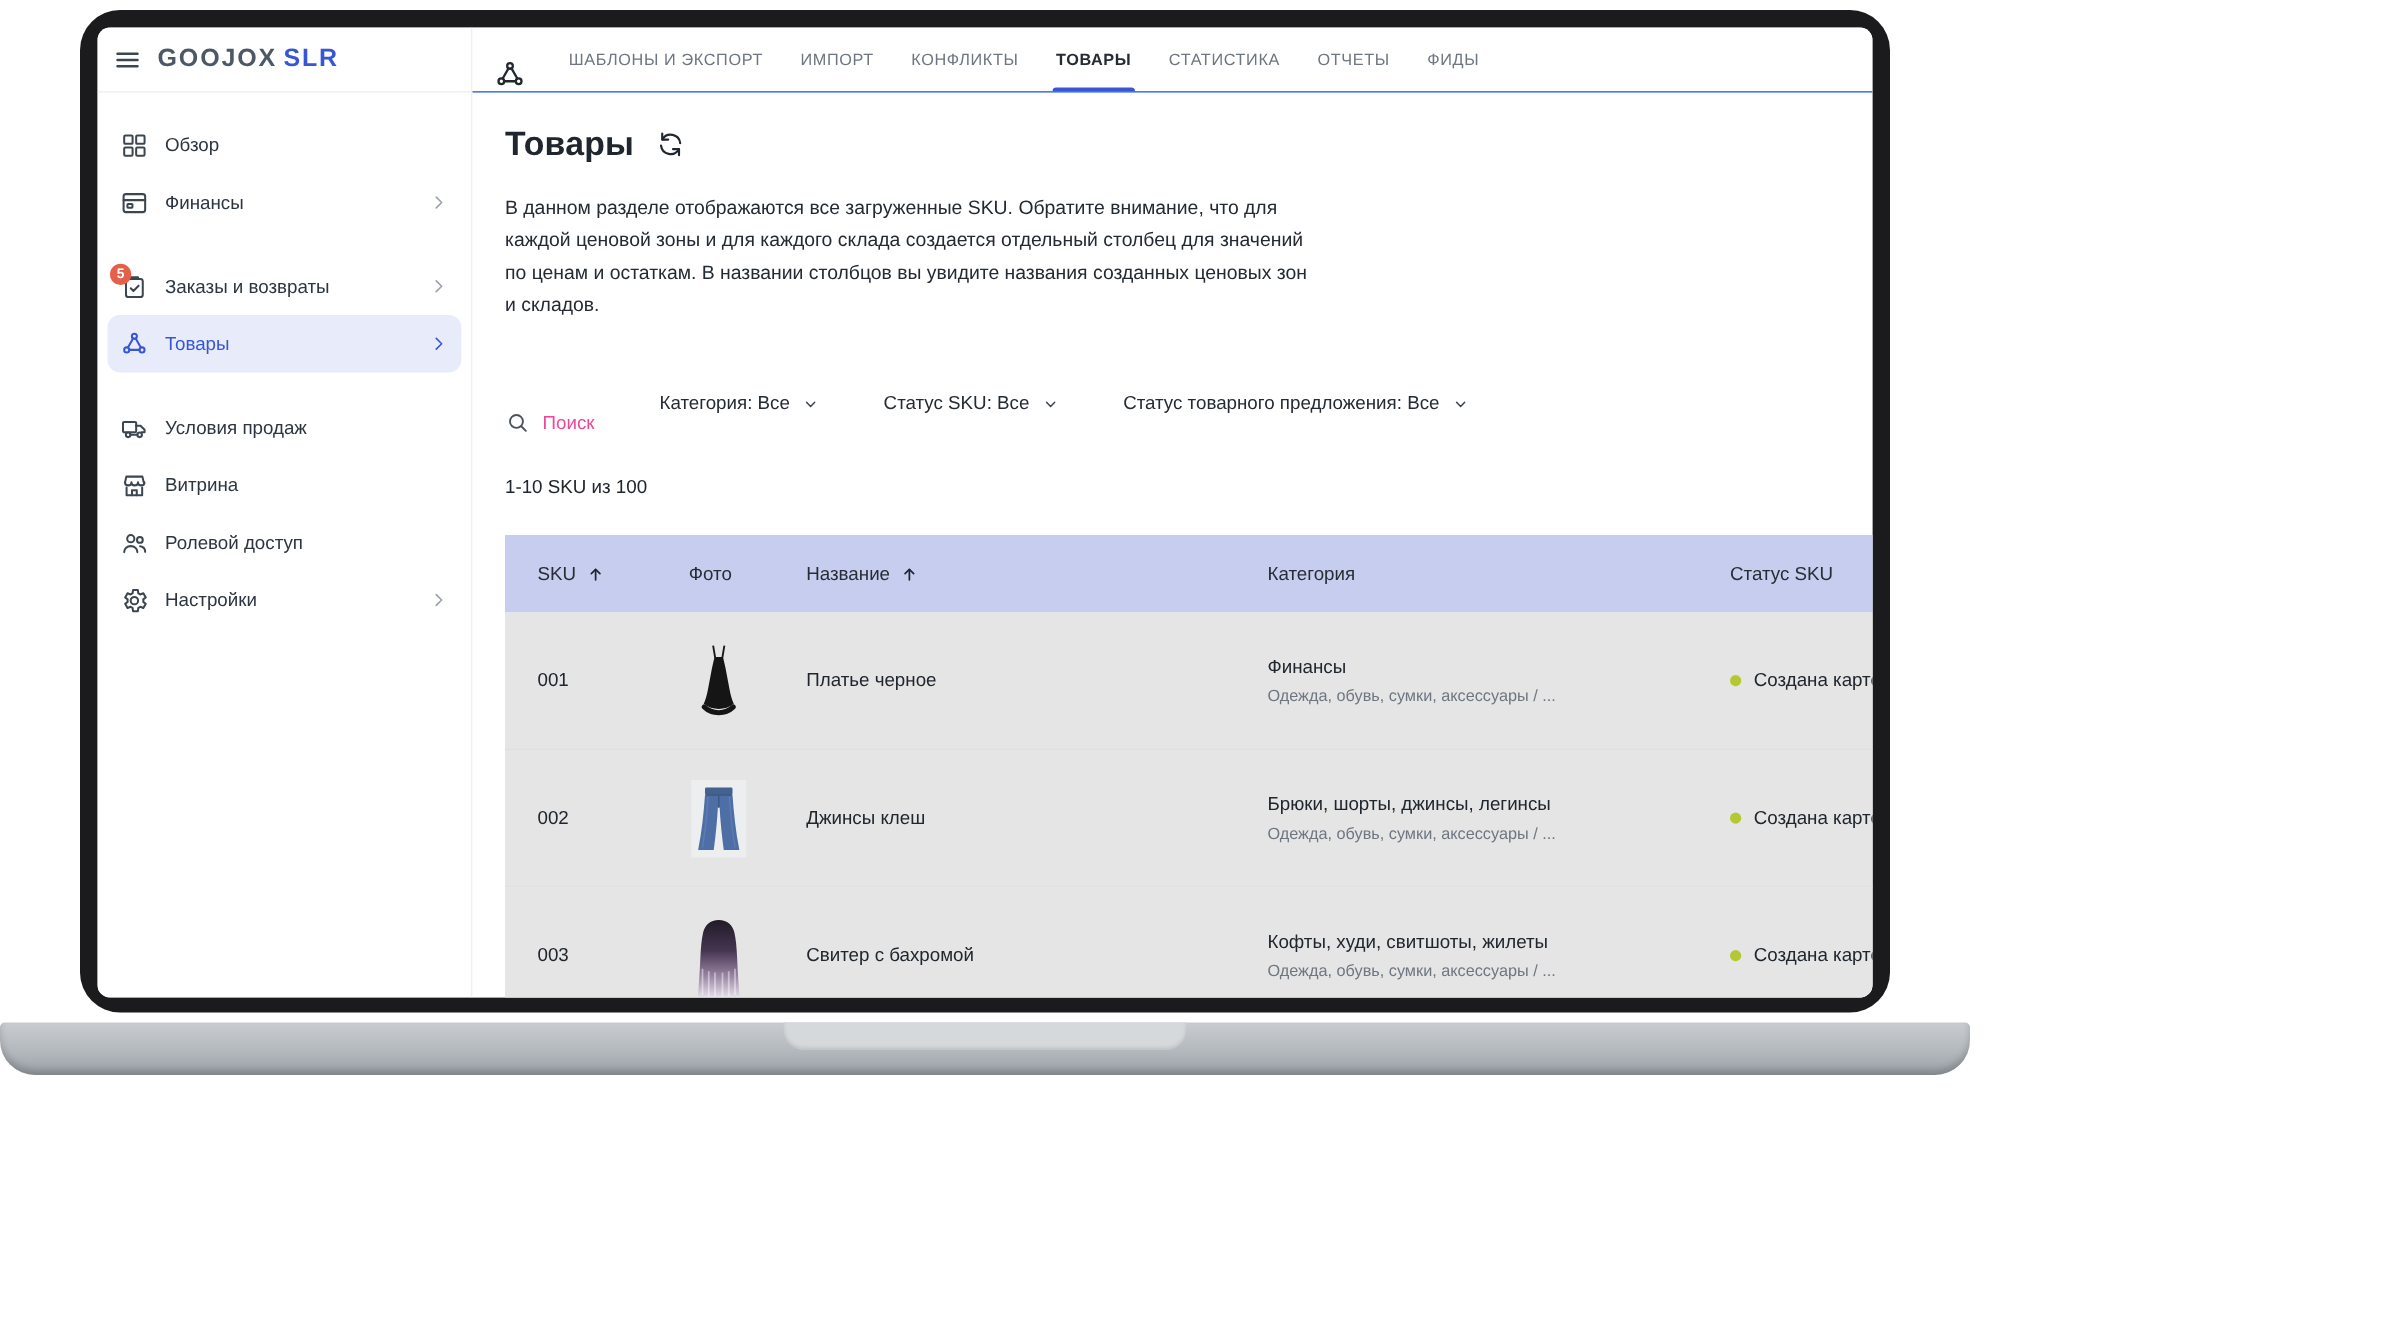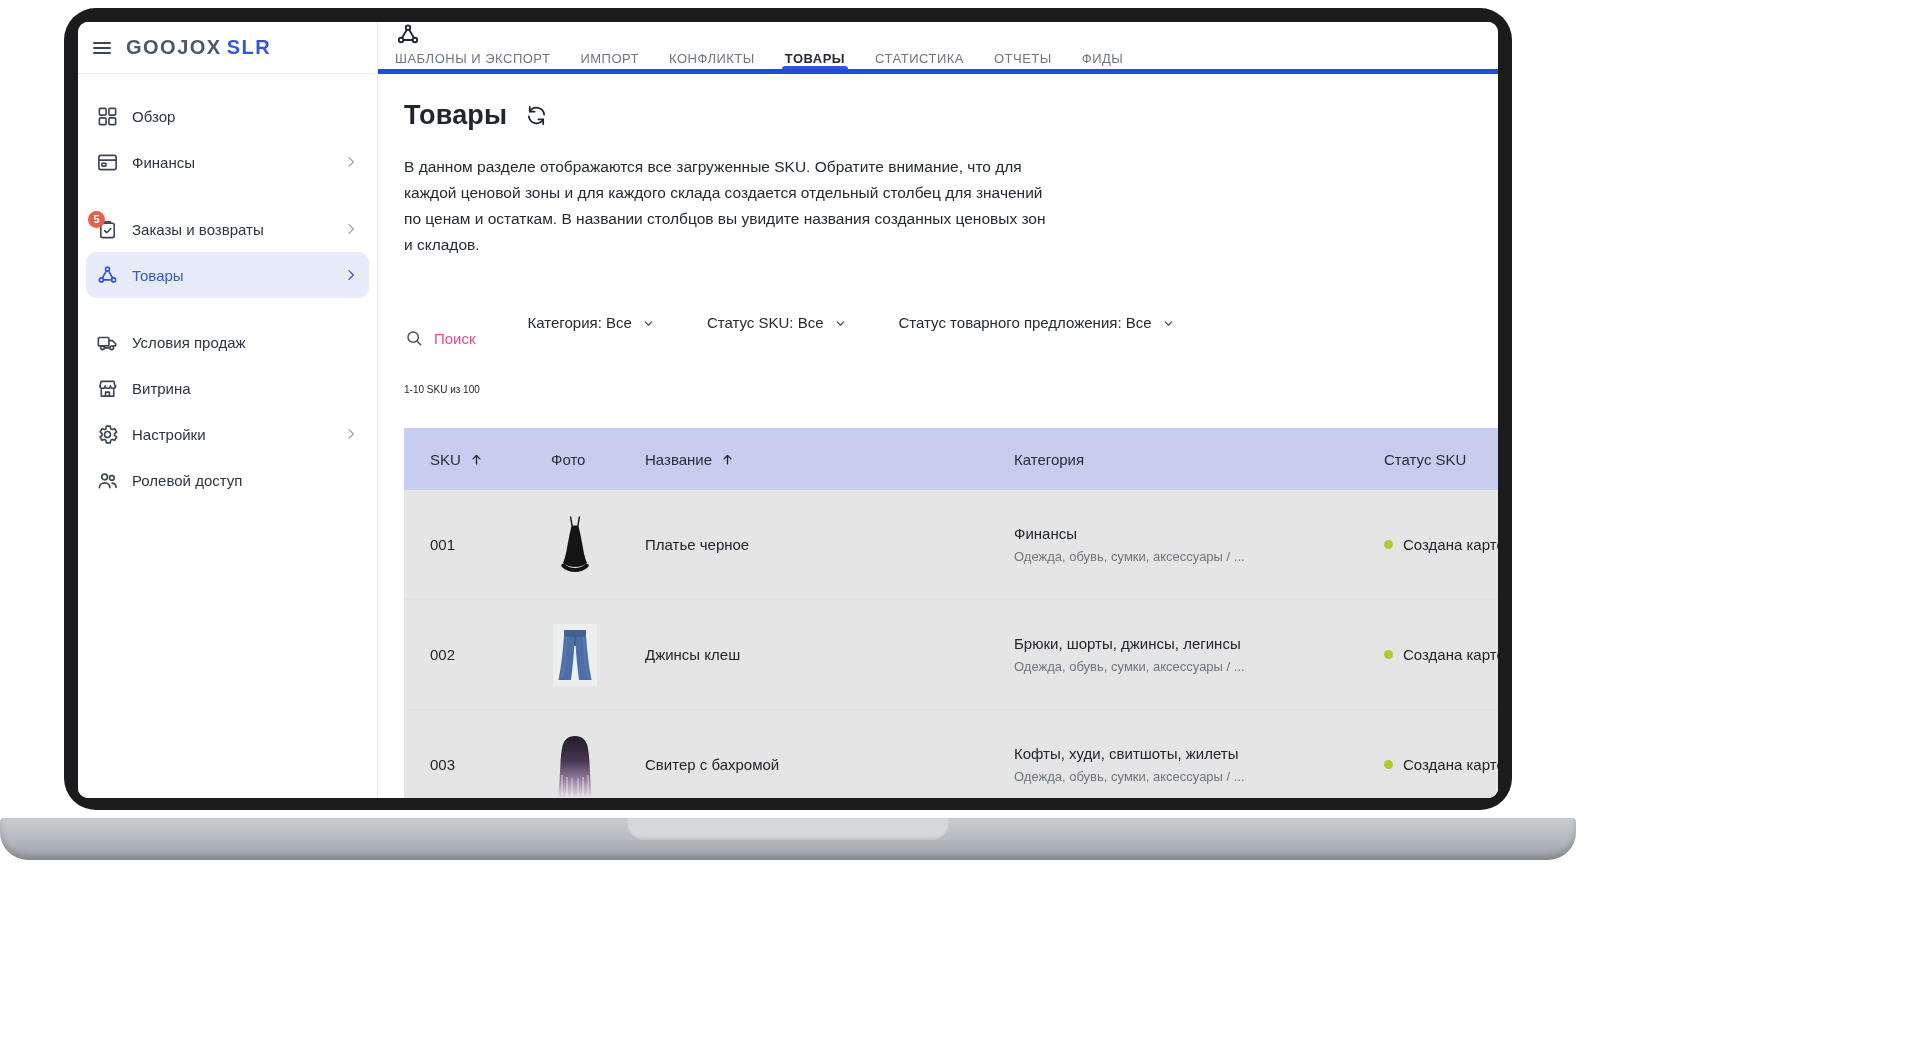--- a/index.html
+++ b/index.html
@@ -34,42 +34,42 @@
   .icon-wrap svg,.burger svg,.chev svg,.nav-icon svg,.search-ic svg,.chevd svg,
   .refresh-btn svg,.sort svg{width:100%;height:100%;display:block;}
   .badge{position:absolute;top:-7px;left:-8px;min-width:17px;height:17px;padding:0 3px;
     border-radius:9px;background:var(--badge);color:#fff;font-size:11px;font-weight:700;
     display:flex;align-items:center;justify-content:center;}
   .chev{margin-left:auto;width:16px;height:16px;color:#9aa1ab;flex-shrink:0;}
   .menu-item.active .chev{color:var(--accent);}
 
   
   .main{flex:1;min-width:0;display:flex;flex-direction:column;background:#fff;}
-  .topnav{height:52px;min-height:52px;border-bottom:5px solid #1d4ed8;display:flex;
-    align-items:flex-start;padding-left:17px;flex-direction:column;}
+  .topnav{height:52px;min-height:52px;border-bottom:1px solid #1d4ed8;display:flex;
+    align-items:flex-end;padding-left:17px;}
   .nav-icon{width:26px;height:26px;color:#23282e;margin-right:34px;flex-shrink:0;}
   .tabs{display:flex;align-items:stretch;height:100%;}
   .tab{font-size:13px;letter-spacing:.5px;color:#6e7681;display:flex;align-items:center;
     position:relative;margin-right:30px;cursor:pointer;white-space:nowrap;}
   .tab.active{color:#252b33;font-weight:700;}
   .tab.active::after{content:"";position:absolute;left:-3px;right:-3px;bottom:0;height:3px;
     background:var(--accent);border-radius:3px 3px 0 0;}
 
   
   .content{padding:24px 0 0 26px;flex:1;}
   .title-row{display:flex;align-items:center;gap:18px;height:34px;}
   .page-title{font-size:27px;font-weight:700;color:#20262e;letter-spacing:.2px;}
   .refresh-btn{width:23px;height:23px;color:#20262e;cursor:pointer;}
   .desc{margin-top:22px;width:645px;font-size:15.5px;line-height:26px;color:#242a32;}
   .filters{margin-top:52px;display:flex;align-items:center;gap:52px;height:24px;}
   .search{display:flex;align-items:center;gap:10px;color:#ec4899;font-size:15px;cursor:pointer;margin-top:32px;}
   .search-ic{width:20px;height:20px;color:#4a525c;}
   .filter{display:flex;align-items:center;gap:10px;font-size:15px;color:#252b33;cursor:pointer;}
   .chevd{width:13px;height:13px;color:#3a424c;margin-top:2px;}
-  .count{margin-top:46px;font-size:10px;color:#20262e;height:20px;line-height:20px;}
+  .count{margin-top:46px;font-size:15px;color:#20262e;height:20px;line-height:20px;}
 
   
   .table{margin-top:28px;width:1280px;}
   .thead,.trow{display:grid;grid-template-columns:121px 94px 369px 370px 300px;
     align-items:center;padding-left:26px;}
   .thead{height:62px;background:var(--thead-bg);}
   .th{font-size:15px;color:#272d35;display:flex;align-items:center;gap:8px;white-space:nowrap;}
   .sort{width:15px;height:15px;color:#20262e;}
   .trow{height:110px;border-bottom:1px solid #dcdfe4;background:#e5e5e5;cursor:pointer;}
   .td{font-size:15px;color:#20262e;}
@@ -181,41 +181,41 @@
                   <path d="M4.2 9.3c0 1.4 1.2 2.5 2.7 2.5s2.7-1.1 2.7-2.5c0 1.4 1.2 2.5 2.7 2.5s2.7-1.1 2.7-2.5c0 1.4 1.2 2.5 2.7 2.5s2.7-1.1 2.7-2.5"></path>
                   <path d="M5.5 13.5V20h13v-6.5"></path>
                   <path d="M10 20v-4.2h4V20"></path>
                 </svg>
               </span>
               <span class="menu-label">Витрина</span>
             </div>
             <div class="menu-item">
               <span class="icon-wrap">
                 <svg viewBox="0 0 24 24" fill="none" stroke="currentColor" stroke-width="1.7" stroke-linecap="round" stroke-linejoin="round">
+                  <circle cx="9" cy="8.3" r="3"></circle>
+                  <path d="M3.5 19.5c0-3 2.5-5 5.5-5s5.5 2 5.5 5"></path>
+                  <circle cx="16.6" cy="9.3" r="2.4"></circle>
+                  <path d="M16.8 14.7c2.4.3 4.2 2.1 4.2 4.6"></path>
+                </svg>
+              </span>
+              <span class="menu-label">Ролевой доступ</span>
+            </div>
+            <div class="menu-item">
+              <span class="icon-wrap">
+                <svg viewBox="0 0 24 24" fill="none" stroke="currentColor" stroke-width="1.7" stroke-linecap="round" stroke-linejoin="round">
                   <path d="M19.4 13a7.5 7.5 0 0 0 .1-1 7.5 7.5 0 0 0-.1-1l2.1-1.6-2-3.5-2.5 1a7.7 7.7 0 0 0-1.7-1l-.4-2.7h-4l-.4 2.7a7.7 7.7 0 0 0-1.7 1l-2.5-1-2 3.5L6.4 11a7.5 7.5 0 0 0 0 2l-2.1 1.6 2 3.5 2.5-1a7.7 7.7 0 0 0 1.7 1l.4 2.7h4l.4-2.7a7.7 7.7 0 0 0 1.7-1l2.5 1 2-3.5z"></path>
                   <circle cx="12" cy="12" r="3.1"></circle>
                 </svg>
               </span>
               <span class="menu-label">Настройки</span>
               <span class="chev">
                 <svg viewBox="0 0 24 24" fill="none" stroke="currentColor" stroke-width="1.9" stroke-linecap="round" stroke-linejoin="round">
                   <path d="M9 5.5l6.5 6.5L9 18.5"></path>
                 </svg>
               </span>
-            </div>
-            <div class="menu-item">
-              <span class="icon-wrap">
-                <svg viewBox="0 0 24 24" fill="none" stroke="currentColor" stroke-width="1.7" stroke-linecap="round" stroke-linejoin="round">
-                  <circle cx="9" cy="8.3" r="3"></circle>
-                  <path d="M3.5 19.5c0-3 2.5-5 5.5-5s5.5 2 5.5 5"></path>
-                  <circle cx="16.6" cy="9.3" r="2.4"></circle>
-                  <path d="M16.8 14.7c2.4.3 4.2 2.1 4.2 4.6"></path>
-                </svg>
-              </span>
-              <span class="menu-label">Ролевой доступ</span>
             </div>
           </div>
         </nav>
     </aside>
 
     <div class="main">
 
       <div class="topnav">
         <span class="nav-icon">
             <svg viewBox="0 0 24 24" fill="none" stroke="currentColor" stroke-width="1.7" stroke-linecap="round" stroke-linejoin="round">

